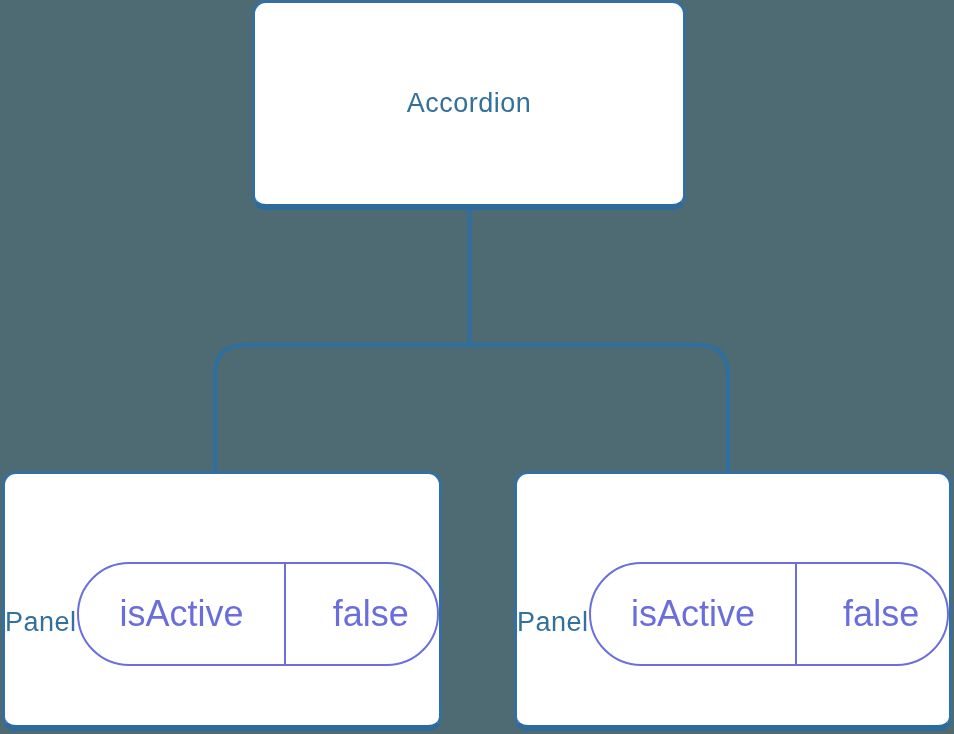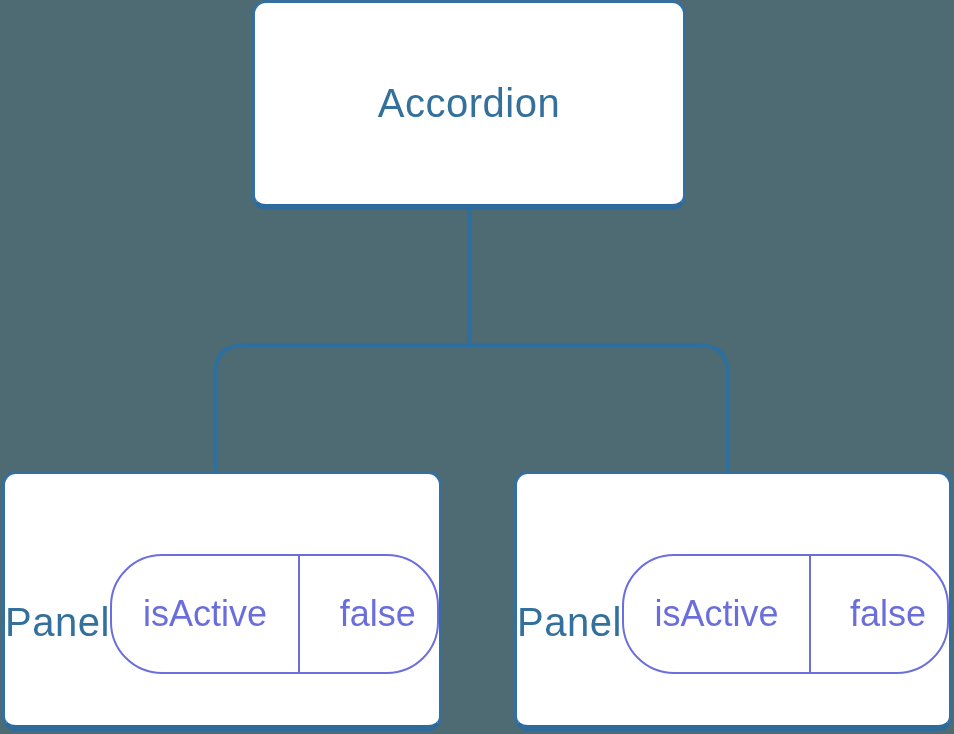--- a/index.html
+++ b/index.html
@@ -38,37 +38,37 @@
   }
   .node-root {
     left: 252px; top: 0;
     width: 434px; height: 210px;
     display: flex;
     align-items: center;
     justify-content: center;
   }
   .node-label {
     color: var(--label);
-    font-size: 40px;
+    font-size: 27px;
     font-weight: 500;
     letter-spacing: 0.5px;
   }
   .node-panel {
     top: 471px;
     width: 440px; height: 260px;
     display: flex;
     flex-direction: row;
     align-items: center;
   }
   .node-panel.left  { left: 2px; }
   .node-panel.right { left: 514px; width: 438px; }
   .panel-title { margin-top: 44px; line-height: 48px; }
   .state-pill {
     margin-top: 28px;
-    width: 370px; height: 120px;
+    width: 370px; height: 104px;
     border: 2px solid var(--pill);
     border-radius: 52px;
     display: flex;
     overflow: hidden;
     background: var(--node-fill);
   }
   .state-cell {
     display: flex;
     align-items: center;
     justify-content: center;

